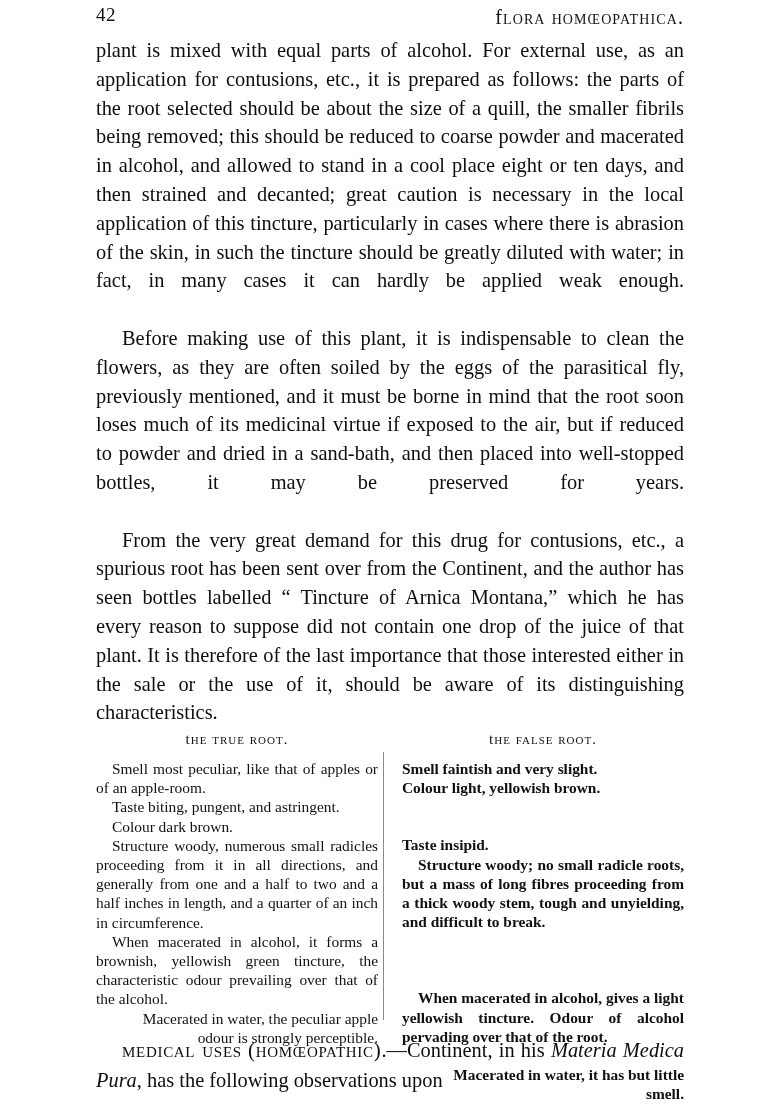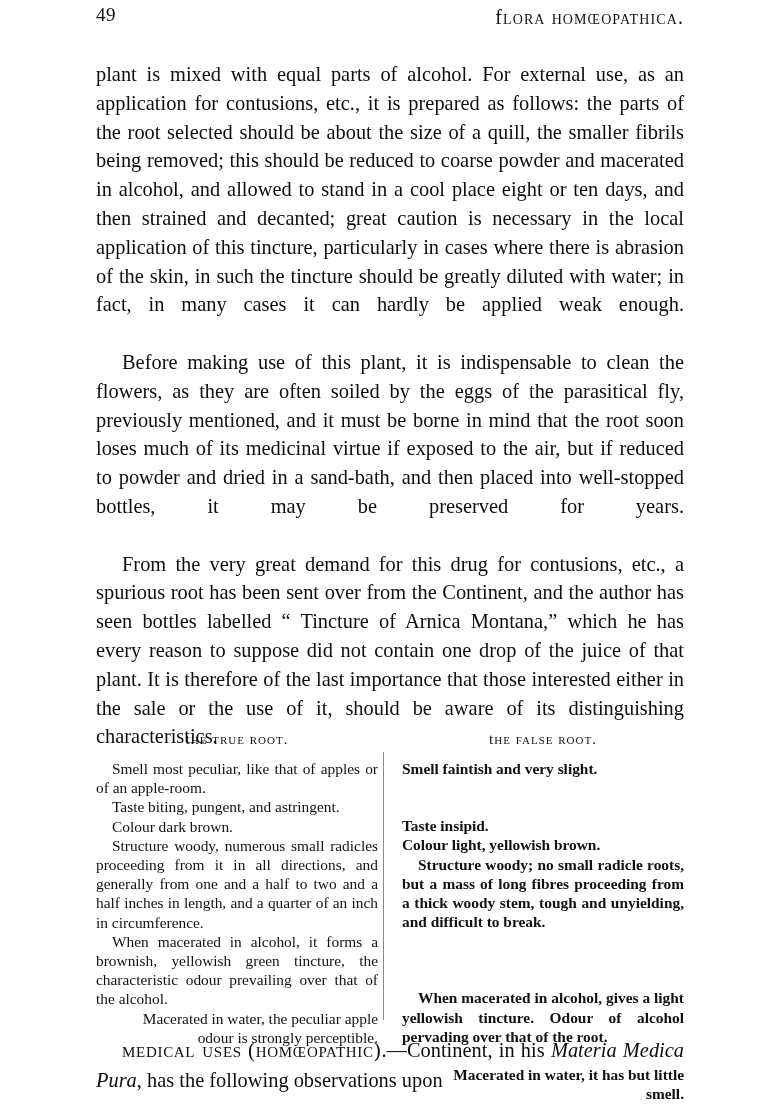--- a/index.html
+++ b/index.html
@@ -62,21 +62,21 @@
     margin: 0;
     font-size: 20.4px;
     line-height: 28.8px;
     text-align: justify;
     text-justify: inter-word;
     text-indent: 26px;
     -webkit-hyphens: none;
     hyphens: none;
     word-spacing: 0.2px;
   }
-  p.para.first { text-indent: 0; margin-top: 24px; }
+  p.para.first { text-indent: 0; }
   p.para + p.para { margin-top: 0; }
 
   
   p.para::after {
     content: "";
     display: inline-block;
     width: 100%;
   }
 
   
@@ -156,21 +156,21 @@
   }
   .sc::first-letter { font-variant: normal; }
   .ital { font-style: italic; }
 </style>
 </head>
 <body>
 
 <div class="page">
 
   <div class="running-head">
-    <span class="folio">49</span>
+    <span class="folio">42</span>
     <span class="head-title">FLORA HOMŒOPATHICA.</span>
   </div>
 
   <div class="body-block">
     <p class="para first">plant is mixed with equal parts of alcohol.  For external use, as an application for contusions, etc., it is prepared as follows: the parts of the root selected should be about the size of a quill, the smaller fibrils being removed; this should be reduced to coarse powder and macerated in alcohol, and allowed to stand in a cool place eight or ten days, and then strained and decanted; great caution is necessary in the local application of this tincture, particularly in cases where there is abrasion of the skin, in such the tincture should be greatly diluted with water; in fact, in many cases it can hardly be applied weak enough.</p>
     <p class="para">Before making use of this plant, it is indispensable to clean the flowers, as they are often soiled by the eggs of the parasitical fly, previously mentioned, and it must be borne in mind that the root soon loses much of its medicinal virtue if exposed to the air, but if reduced to powder and dried in a sand-bath, and then placed into well-stopped bottles, it may be preserved for years.</p>
     <p class="para">From the very great demand for this drug for contusions, etc., a spurious root has been sent over from the Continent, and the author has seen bottles labelled “ Tincture of Arnica Montana,” which he has every reason to suppose did not contain one drop of the juice of that plant.  It is therefore of the last importance that those interested either in the sale or the use of it, should be aware of its distinguishing characteristics.</p>
   </div>
 
   <div class="compare">
@@ -183,22 +183,22 @@
       <p class="entry">Taste biting, pungent, and astringent.</p>
       <p class="entry">Colour dark brown.</p>
       <p class="entry">Structure woody, numerous small radicles proceeding from it in all directions, and generally from one and a half to two and a half inches in length, and a quarter of an inch in circumference.</p>
       <p class="entry">When macerated in alcohol, it forms a brownish, yellowish green tincture, the characteristic odour prevailing over that of the alcohol.</p>
       <p class="entry">Macerated in water, the peculiar apple odour is strongly perceptible.</p>
     </div>
 
     <div class="compare-col right">
       <div class="col-head">THE FALSE ROOT.</div>
       <p class="entry">Smell faintish and very slight.</p>
+      <p class="entry">Colour light, yellowish brown.</p>
       <p class="entry gap-before-lg">Taste insipid.</p>
-      <p class="entry">Colour light, yellowish brown.</p>
       <p class="entry indented">Structure woody; no small radicle roots, but a mass of long fibres proceeding from a thick woody stem, tough and unyielding, and difficult to break.</p>
       <p class="entry indented gap-before-xl">When macerated in alcohol, gives a light yellowish tincture.  Odour of alcohol pervading over that of the root.</p>
       <p class="entry indented gap-before">Macerated in water, it has but little smell.</p>
     </div>
   </div>
 
   <div class="closing">
     <p><span class="sc">Medical Uses</span> <span class="sc">(Homœopathic)</span><span>.—Continent, in his </span><span class="ital">Materia Medica Pura</span><span>, has the following observations upon</span></p>
   </div>
 

